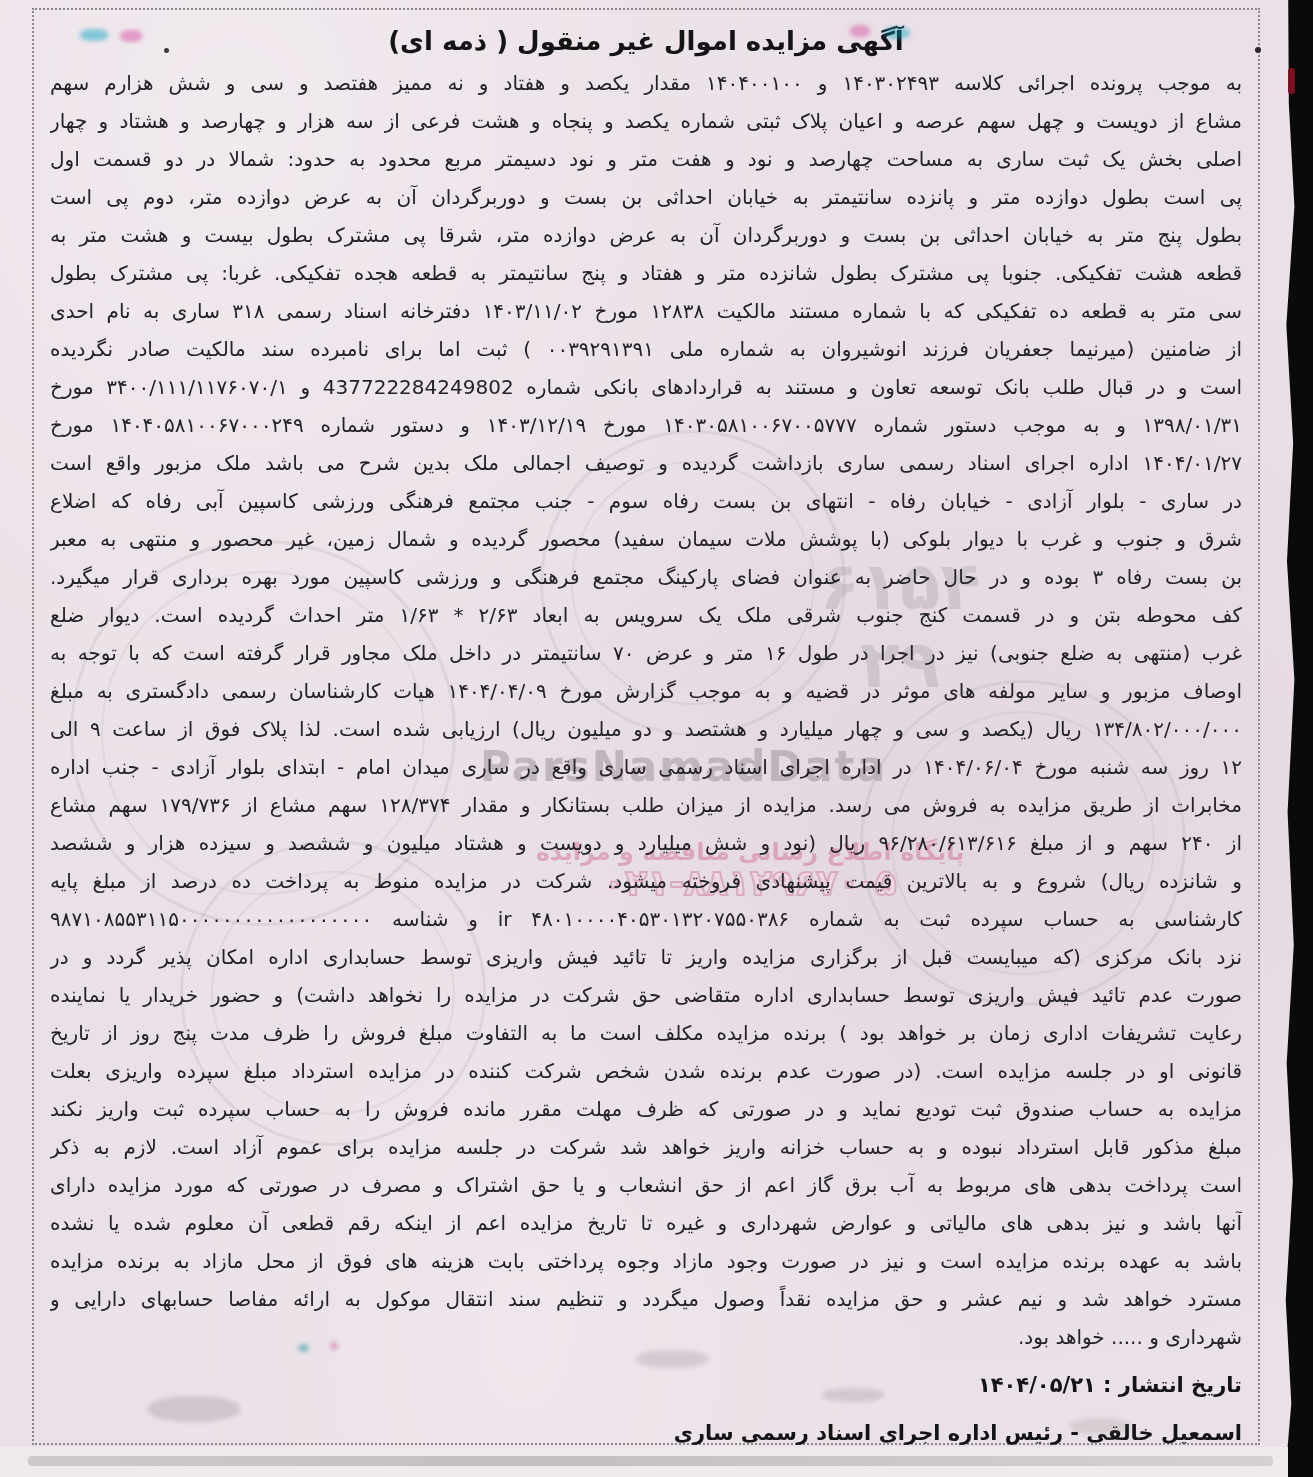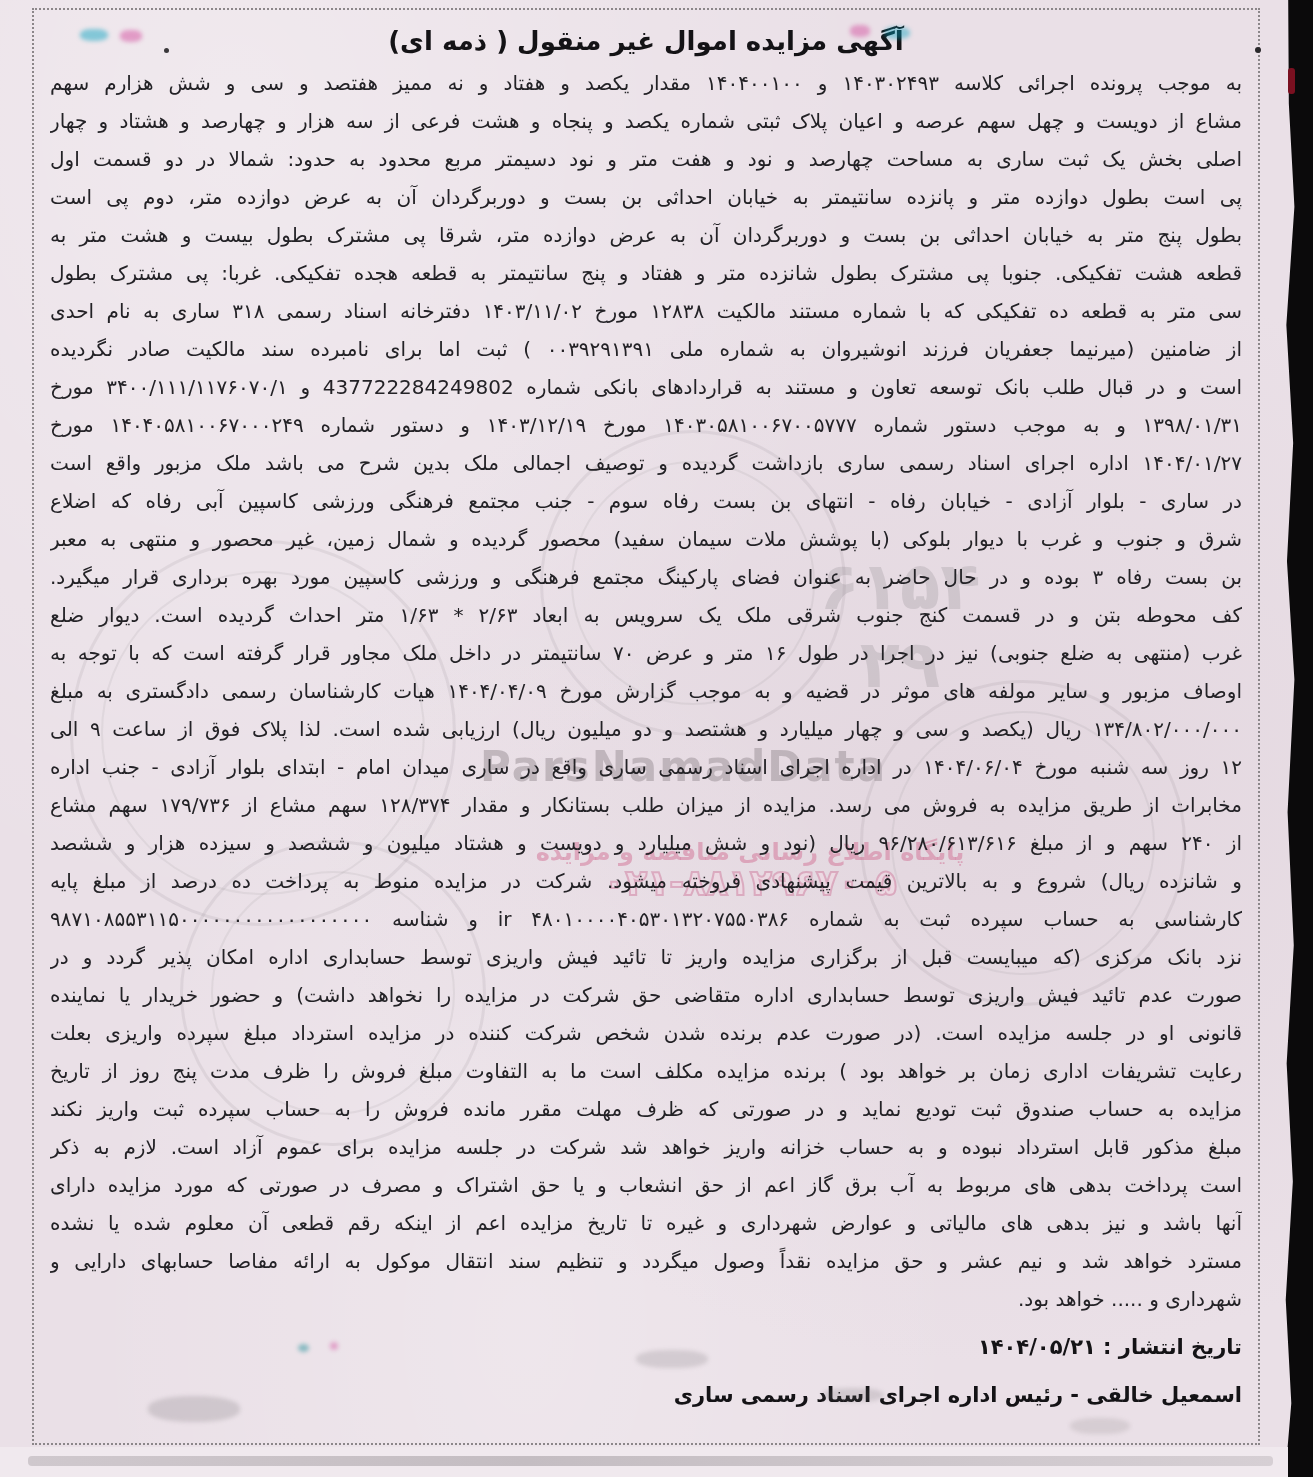--- a/index.html
+++ b/index.html
@@ -128,26 +128,27 @@
         <div class="line">غرب (منتهی به ضلع جنوبی) نیز در اجرا در طول ۱۶ متر و عرض ۷۰ سانتیمتر در داخل ملک مجاور قرار گرفته است که با توجه به</div>
         <div class="line">اوصاف مزبور و سایر مولفه های موثر در قضیه و به موجب گزارش مورخ ۱۴۰۴/۰۴/۰۹ هیات کارشناسان رسمی دادگستری به مبلغ</div>
         <div class="line">۱۳۴/۸۰۲/۰۰۰/۰۰۰ ریال (یکصد و سی و چهار میلیارد و هشتصد و دو میلیون ریال) ارزیابی شده است. لذا پلاک فوق از ساعت ۹ الی</div>
         <div class="line">۱۲ روز سه شنبه مورخ ۱۴۰۴/۰۶/۰۴ در اداره اجرای اسناد رسمی ساری واقع در ساری میدان امام - ابتدای بلوار آزادی - جنب اداره</div>
         <div class="line">مخابرات از طریق مزایده به فروش می رسد. مزایده از میزان طلب بستانکار و مقدار ۱۲۸/۳۷۴ سهم مشاع از ۱۷۹/۷۳۶ سهم مشاع</div>
         <div class="line">از ۲۴۰ سهم و از مبلغ ۹۶/۲۸۰/۶۱۳/۶۱۶ ریال (نود و شش میلیارد و دویست و هشتاد میلیون و ششصد و سیزده هزار و ششصد</div>
         <div class="line">و شانزده ریال) شروع و به بالاترین قیمت پیشنهادی فروخته میشود. شرکت در مزایده منوط به پرداخت ده درصد از مبلغ پایه</div>
         <div class="line">کارشناسی به حساب سپرده ثبت به شماره ۴۸۰۱۰۰۰۰۴۰۵۳۰۱۳۲۰۷۵۵۰۳۸۶ ir و شناسه ۹۸۷۱۰۸۵۵۳۱۱۵۰۰۰۰۰۰۰۰۰۰۰۰۰۰۰۰۰۰</div>
         <div class="line">نزد بانک مرکزی (که میبایست قبل از برگزاری مزایده واریز تا تائید فیش واریزی توسط حسابداری اداره امکان پذیر گردد و در</div>
         <div class="line">صورت عدم تائید فیش واریزی توسط حسابداری اداره متقاضی حق شرکت در مزایده را نخواهد داشت) و حضور خریدار یا نماینده</div>
+        <div class="line">رعایت تشریفات اداری زمان بر خواهد بود ) برنده مزایده مکلف است ما به التفاوت مبلغ فروش را ظرف مدت پنج روز از تاریخ</div>
         <div class="line">قانونی او در جلسه مزایده است. (در صورت عدم برنده شدن شخص شرکت کننده در مزایده استرداد مبلغ سپرده واریزی بعلت</div>
-        <div class="line">رعایت تشریفات اداری زمان بر خواهد بود ) برنده مزایده مکلف است ما به التفاوت مبلغ فروش را ظرف مدت پنج روز از تاریخ</div>
         <div class="line">مزایده به حساب صندوق ثبت تودیع نماید و در صورتی که ظرف مهلت مقرر مانده فروش را به حساب سپرده ثبت واریز نکند</div>
         <div class="line">مبلغ مذکور قابل استرداد نبوده و به حساب خزانه واریز خواهد شد شرکت در جلسه مزایده برای عموم آزاد است. لازم به ذکر</div>
         <div class="line">است پرداخت بدهی های مربوط به آب برق گاز اعم از حق انشعاب و یا حق اشتراک و مصرف در صورتی که مورد مزایده دارای</div>
         <div class="line">آنها باشد و نیز بدهی های مالیاتی و عوارض شهرداری و غیره تا تاریخ مزایده اعم از اینکه رقم قطعی آن معلوم شده یا نشده</div>
+        <div class="line">باشد به عهده برنده مزایده است و نیز در صورت وجود مازاد وجوه پرداختی بابت هزینه های فوق از محل مازاد به برنده مزایده</div>
         <div class="line">مسترد خواهد شد و نیم عشر و حق مزایده نقداً وصول میگردد و تنظیم سند انتقال موکول به ارائه مفاصا حسابهای دارایی و</div>
         <div class="line line-last">شهرداری و ..... خواهد بود.</div>
       </div>
     <div class="foot">تاریخ انتشار : ۱۴۰۴/۰۵/۲۱</div>
     <div class="foot">اسمعیل خالقی - رئیس اداره اجرای اسناد رسمی ساری</div>
   </div>
 
   <div class="torn-edge"></div>
   <div class="art blur a-cyan1"></div>
   <div class="art blur a-mag1"></div>

